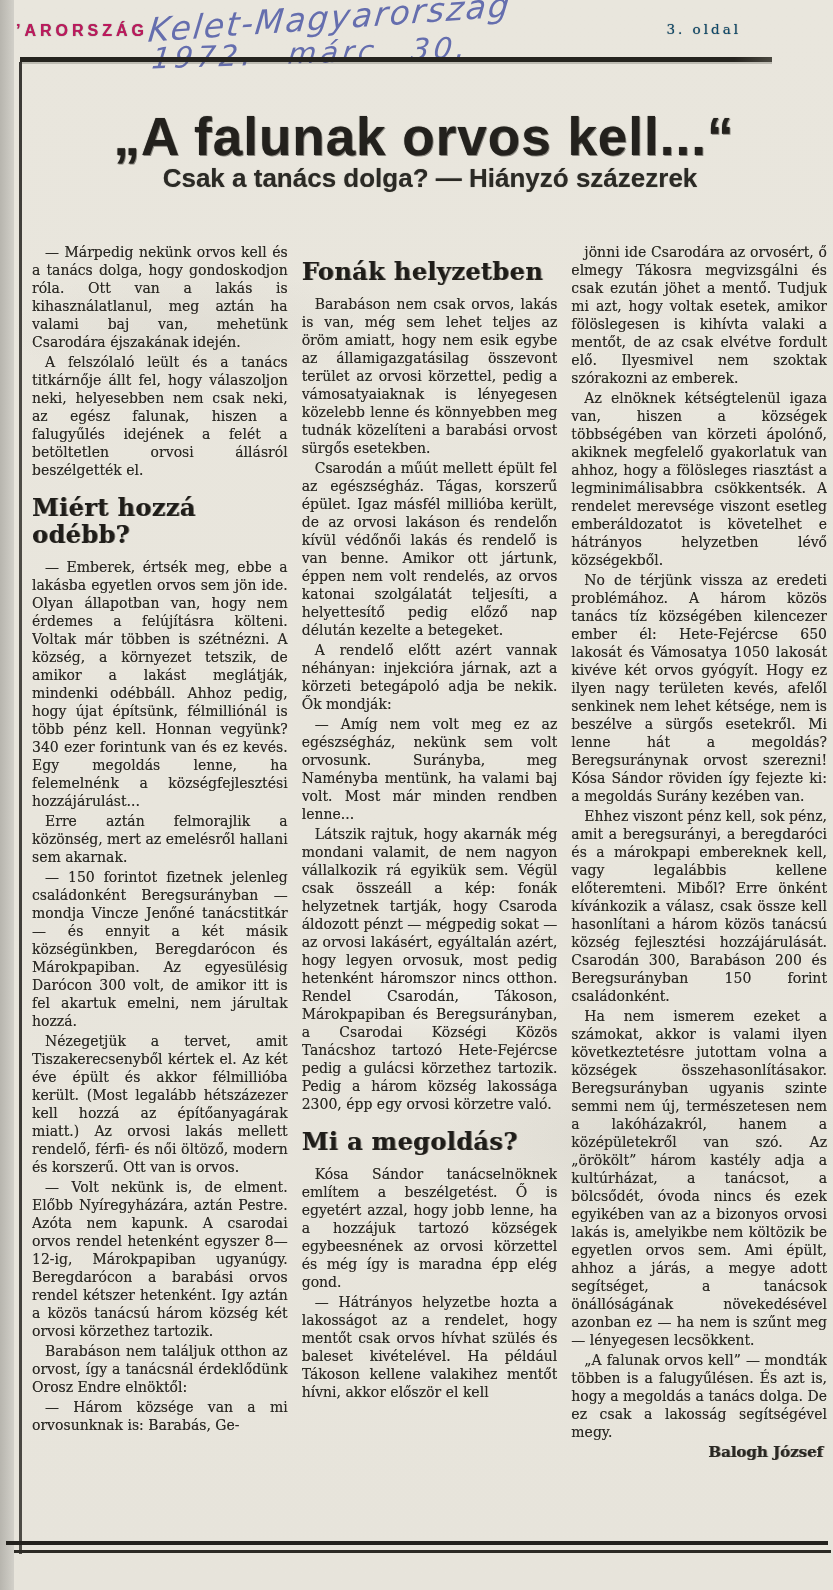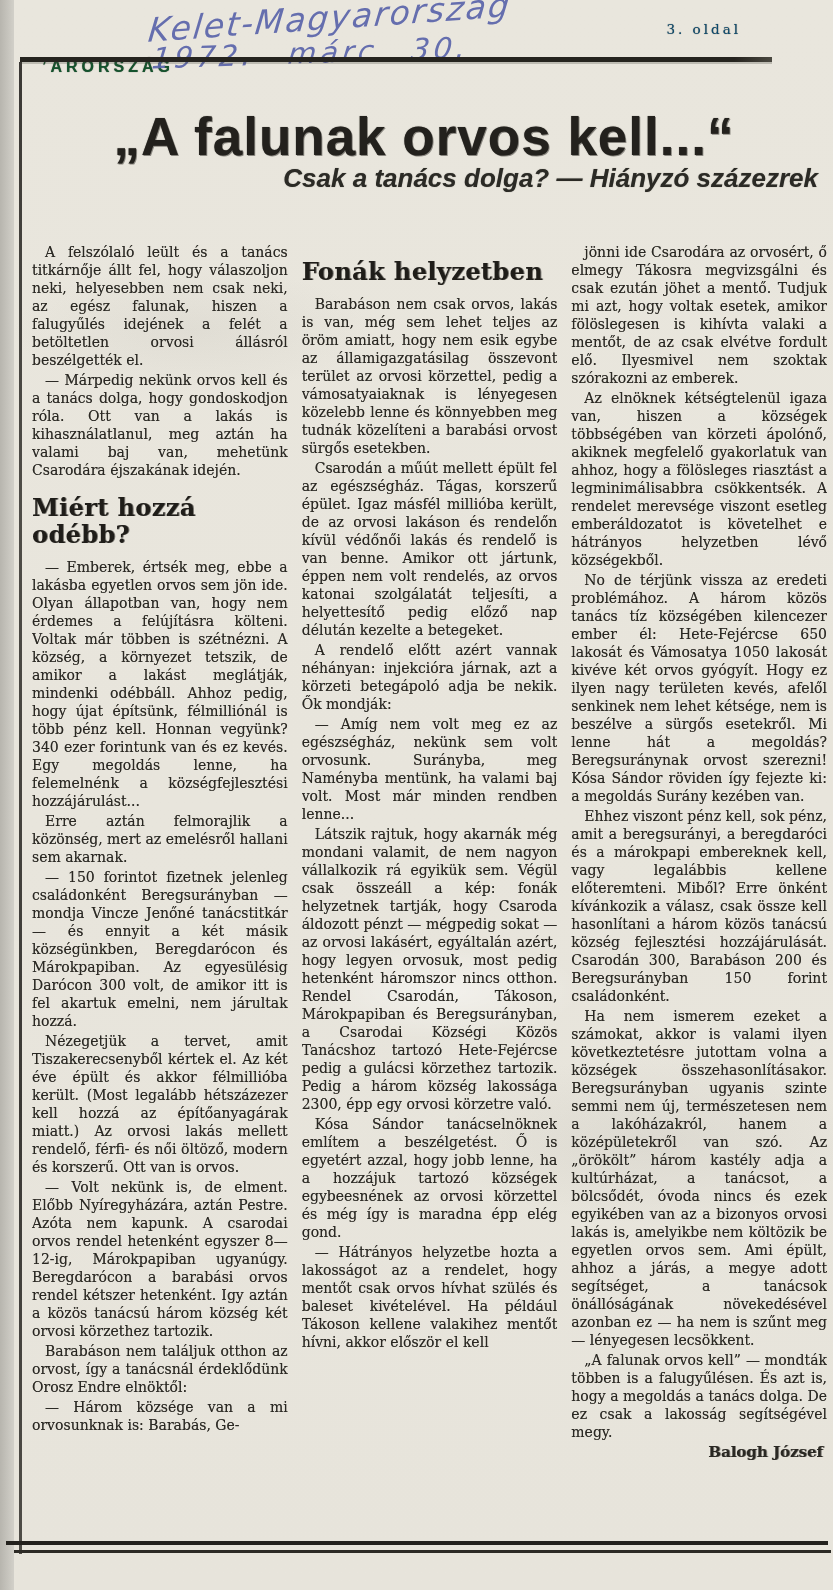--- a/index.html
+++ b/index.html
@@ -23,24 +23,24 @@
     position:absolute;left:0;top:0;width:14px;height:1590px;
     background:linear-gradient(90deg,#b7b5ae,#d2d0c9);
   }
   
   .scan-line{
     position:absolute;left:19px;top:62px;width:3px;height:1492px;
     background:linear-gradient(#23211e, #3a3833 30%, #23211e 70%, #3a3833);
     opacity:.88;
   }
   .masthead{
-    position:absolute;left:42px;top:22px;
+    position:absolute;left:16px;top:22px;
     font-family:"Liberation Sans",sans-serif;
     font-weight:bold;font-size:16px;letter-spacing:4px;
-    color:#14532d;text-shadow:0 0 1px #5a5950;margin-top:36px;
+    color:#be185d;text-shadow:0 0 1px #5a5950;
   }
   .pageno{
     position:absolute;right:92px;top:21px;
     font-size:13.5px;letter-spacing:3px;color:#0c4a6e;
     text-shadow:0 0 1px #6a695f;
   }
   .toprule{
     position:absolute;left:20px;top:57px;width:752px;height:5px;
     background:linear-gradient(90deg,#26241f 55%, #26241f 95%, #4a4840);
     box-shadow:0 2px 0 rgba(60,58,50,.25);
@@ -55,23 +55,23 @@
   .headline{
     position:absolute;left:30px;right:15px;top:70px;
     text-align:center;
     font-family:Liberation Sans, sans-serif;font-weight:bold;
     font-size:53px;color:#23211d;
     letter-spacing:1px;
     text-shadow:1px 1px 0 rgba(35,33,29,.45), 0 0 1px rgba(35,33,29,.6);
   }
   .subtitle{
     position:absolute;left:42px;right:15px;top:160px;
-    text-align:right;
+    text-align:center;
     font-family:"Liberation Sans",sans-serif;
-    font-weight:bold;font-style:italic;
+    font-weight:bold;
     font-size:26px;line-height:36px;color:#2b2a25;
     text-shadow:0 0 1px rgba(43,42,37,.5);
   }
   .columns{
     position:absolute;left:32px;right:6px;top:243px;height:1292px;
     display:flex;gap:14px;overflow:hidden;
   }
   .col{flex:1 1 0;overflow:hidden;color:#2a2823;}
   .col p{
     margin:0 0 2px 0;
@@ -108,38 +108,39 @@
 
 <div class="toprule"></div>
 
 <h1 class="headline">„A falunak orvos kell...“</h1>
 <div class="subtitle">
   <div>Csak a tanács dolga? — Hiányzó százezrek</div>
 </div>
 
 <div class="columns">
   <div class="col">
+      <p>— Márpedig nekünk orvos kell és a tanács dolga, hogy gondoskodjon róla. Ott van a lakás is kihasználatlanul, meg aztán ha valami baj van, mehetünk Csarodára éjszakának idején.</p>
       <p>A felszólaló leült és a tanács titkárnője állt fel, hogy válaszoljon neki, helyesebben nem csak neki, az egész falunak, hiszen a falugyűlés idejének a felét a betöltetlen orvosi állásról beszélgették el.</p>
-      <p>— Márpedig nekünk orvos kell és a tanács dolga, hogy gondoskodjon róla. Ott van a lakás is kihasználatlanul, meg aztán ha valami baj van, mehetünk Csarodára éjszakának idején.</p>
       <h3>Miért hozzá odébb?</h3>
       <p>— Emberek, értsék meg, ebbe a lakásba egyetlen orvos sem jön ide. Olyan állapotban van, hogy nem érdemes a felújításra költeni. Voltak már többen is szétnézni. A község, a környezet tetszik, de amikor a lakást meglátják, mindenki odébbáll. Ahhoz pedig, hogy újat építsünk, félmilliónál is több pénz kell. Honnan vegyünk? 340 ezer forintunk van és ez kevés. Egy megoldás lenne, ha felemelnénk a községfejlesztési hozzájárulást...</p>
       <p>Erre aztán felmorajlik a közönség, mert az emelésről hallani sem akarnak.</p>
       <p>— 150 forintot fizetnek jelenleg családonként Beregsurányban — mondja Vincze Jenőné tanácstitkár — és ennyit a két másik községünkben, Beregdarócon és Márokpapiban. Az egyesülésig Darócon 300 volt, de amikor itt is fel akartuk emelni, nem járultak hozzá.</p>
       <p>Nézegetjük a tervet, amit Tiszakerecsenyből kértek el. Az két éve épült és akkor félmillióba került. (Most legalább hétszázezer kell hozzá az építőanyagárak miatt.) Az orvosi lakás mellett rendelő, férfi- és női öltöző, modern és korszerű. Ott van is orvos.</p>
       <p>— Volt nekünk is, de elment. Előbb Nyíregyházára, aztán Pestre. Azóta nem kapunk. A csarodai orvos rendel hetenként egyszer 8—12-ig, Márokpapiban ugyanúgy. Beregdarócon a barabási orvos rendel kétszer hetenként. Igy aztán a közös tanácsú három község két orvosi körzethez tartozik.</p>
       <p>Barabáson nem találjuk otthon az orvost, így a tanácsnál érdeklődünk Orosz Endre elnöktől:</p>
       <p>— Három községe van a mi orvosunknak is: Barabás, Ge-</p>
     </div>
   <div class="col">
       <h3>Fonák helyzetben</h3>
       <p>Barabáson nem csak orvos, lakás is van, még sem lehet teljes az öröm amiatt, hogy nem esik egybe az államigazgatásilag összevont terület az orvosi körzettel, pedig a vámosatyaiaknak is lényegesen közelebb lenne és könnyebben meg tudnák közelíteni a barabási orvost sürgős esetekben.</p>
       <p>Csarodán a műút mellett épült fel az egészségház. Tágas, korszerű épület. Igaz másfél millióba került, de az orvosi lakáson és rendelőn kívül védőnői lakás és rendelő is van benne. Amikor ott jártunk, éppen nem volt rendelés, az orvos katonai szolgálatát teljesíti, a helyettesítő pedig előző nap délután kezelte a betegeket.</p>
       <p>A rendelő előtt azért vannak néhányan: injekcióra járnak, azt a körzeti betegápoló adja be nekik. Ők mondják:</p>
       <p>— Amíg nem volt meg ez az egészségház, nekünk sem volt orvosunk. Surányba, meg Naményba mentünk, ha valami baj volt. Most már minden rendben lenne...</p>
       <p>Látszik rajtuk, hogy akarnák még mondani valamit, de nem nagyon vállalkozik rá egyikük sem. Végül csak összeáll a kép: fonák helyzetnek tartják, hogy Csaroda áldozott pénzt — mégpedig sokat — az orvosi lakásért, egyáltalán azért, hogy legyen orvosuk, most pedig hetenként háromszor nincs otthon. Rendel Csarodán, Tákoson, Márokpapiban és Beregsurányban, a Csarodai Községi Közös Tanácshoz tartozó Hete-Fejércse pedig a gulácsi körzethez tartozik. Pedig a három község lakossága 2300, épp egy orvosi körzetre való.</p>
+      <h3>Mi a megoldás?</h3>
       <p>Kósa Sándor tanácselnöknek említem a beszélgetést. Ő is egyetért azzal, hogy jobb lenne, ha a hozzájuk tartozó községek egybeesnének az orvosi körzettel és még így is maradna épp elég gond.</p>
       <p>— Hátrányos helyzetbe hozta a lakosságot az a rendelet, hogy mentőt csak orvos hívhat szülés és baleset kivételével. Ha például Tákoson kellene valakihez mentőt hívni, akkor először el kell</p>
     </div>
   <div class="col">
       <p>jönni ide Csarodára az orvosért, ő elmegy Tákosra megvizsgálni és csak ezután jöhet a mentő. Tudjuk mi azt, hogy voltak esetek, amikor fölöslegesen is kihívta valaki a mentőt, de az csak elvétve fordult elő. Ilyesmivel nem szoktak szórakozni az emberek.</p>
       <p>Az elnöknek kétségtelenül igaza van, hiszen a községek többségében van körzeti ápolónő, akiknek megfelelő gyakorlatuk van ahhoz, hogy a fölösleges riasztást a legminimálisabbra csökkentsék. A rendelet merevsége viszont esetleg emberáldozatot is követelhet e hátrányos helyzetben lévő községekből.</p>
       <p>No de térjünk vissza az eredeti problémához. A három közös tanács tíz községében kilencezer ember él: Hete-Fejércse 650 lakosát és Vámosatya 1050 lakosát kivéve két orvos gyógyít. Hogy ez ilyen nagy területen kevés, afelől senkinek nem lehet kétsége, nem is beszélve a sürgős esetekről. Mi lenne hát a megoldás? Beregsuránynak orvost szerezni! Kósa Sándor röviden így fejezte ki: a megoldás Surány kezében van.</p>
       <p>Ehhez viszont pénz kell, sok pénz, amit a beregsurányi, a beregdaróci és a márokpapi embereknek kell, vagy legalábbis kellene előteremteni. Miből? Erre önként kívánkozik a válasz, csak össze kell hasonlítani a három közös tanácsú község fejlesztési hozzájárulását. Csarodán 300, Barabáson 200 és Beregsurányban 150 forint családonként.</p>
       <p>Ha nem ismerem ezeket a számokat, akkor is valami ilyen következtetésre jutottam volna a községek összehasonlításakor. Beregsurányban ugyanis szinte semmi nem új, természetesen nem a lakóházakról, hanem a középületekről van szó. Az „örökölt” három kastély adja a kultúrházat, a tanácsot, a bölcsődét, óvoda nincs és ezek egyikében van az a bizonyos orvosi lakás is, amelyikbe nem költözik be egyetlen orvos sem. Ami épült, ahhoz a járás, a megye adott segítséget, a tanácsok önállóságának növekedésével azonban ez — ha nem is szűnt meg — lényegesen lecsökkent.</p>
       <p>„A falunak orvos kell” — mondták többen is a falugyűlésen. És azt is, hogy a megoldás a tanács dolga. De ez csak a lakosság segítségével megy.</p>

